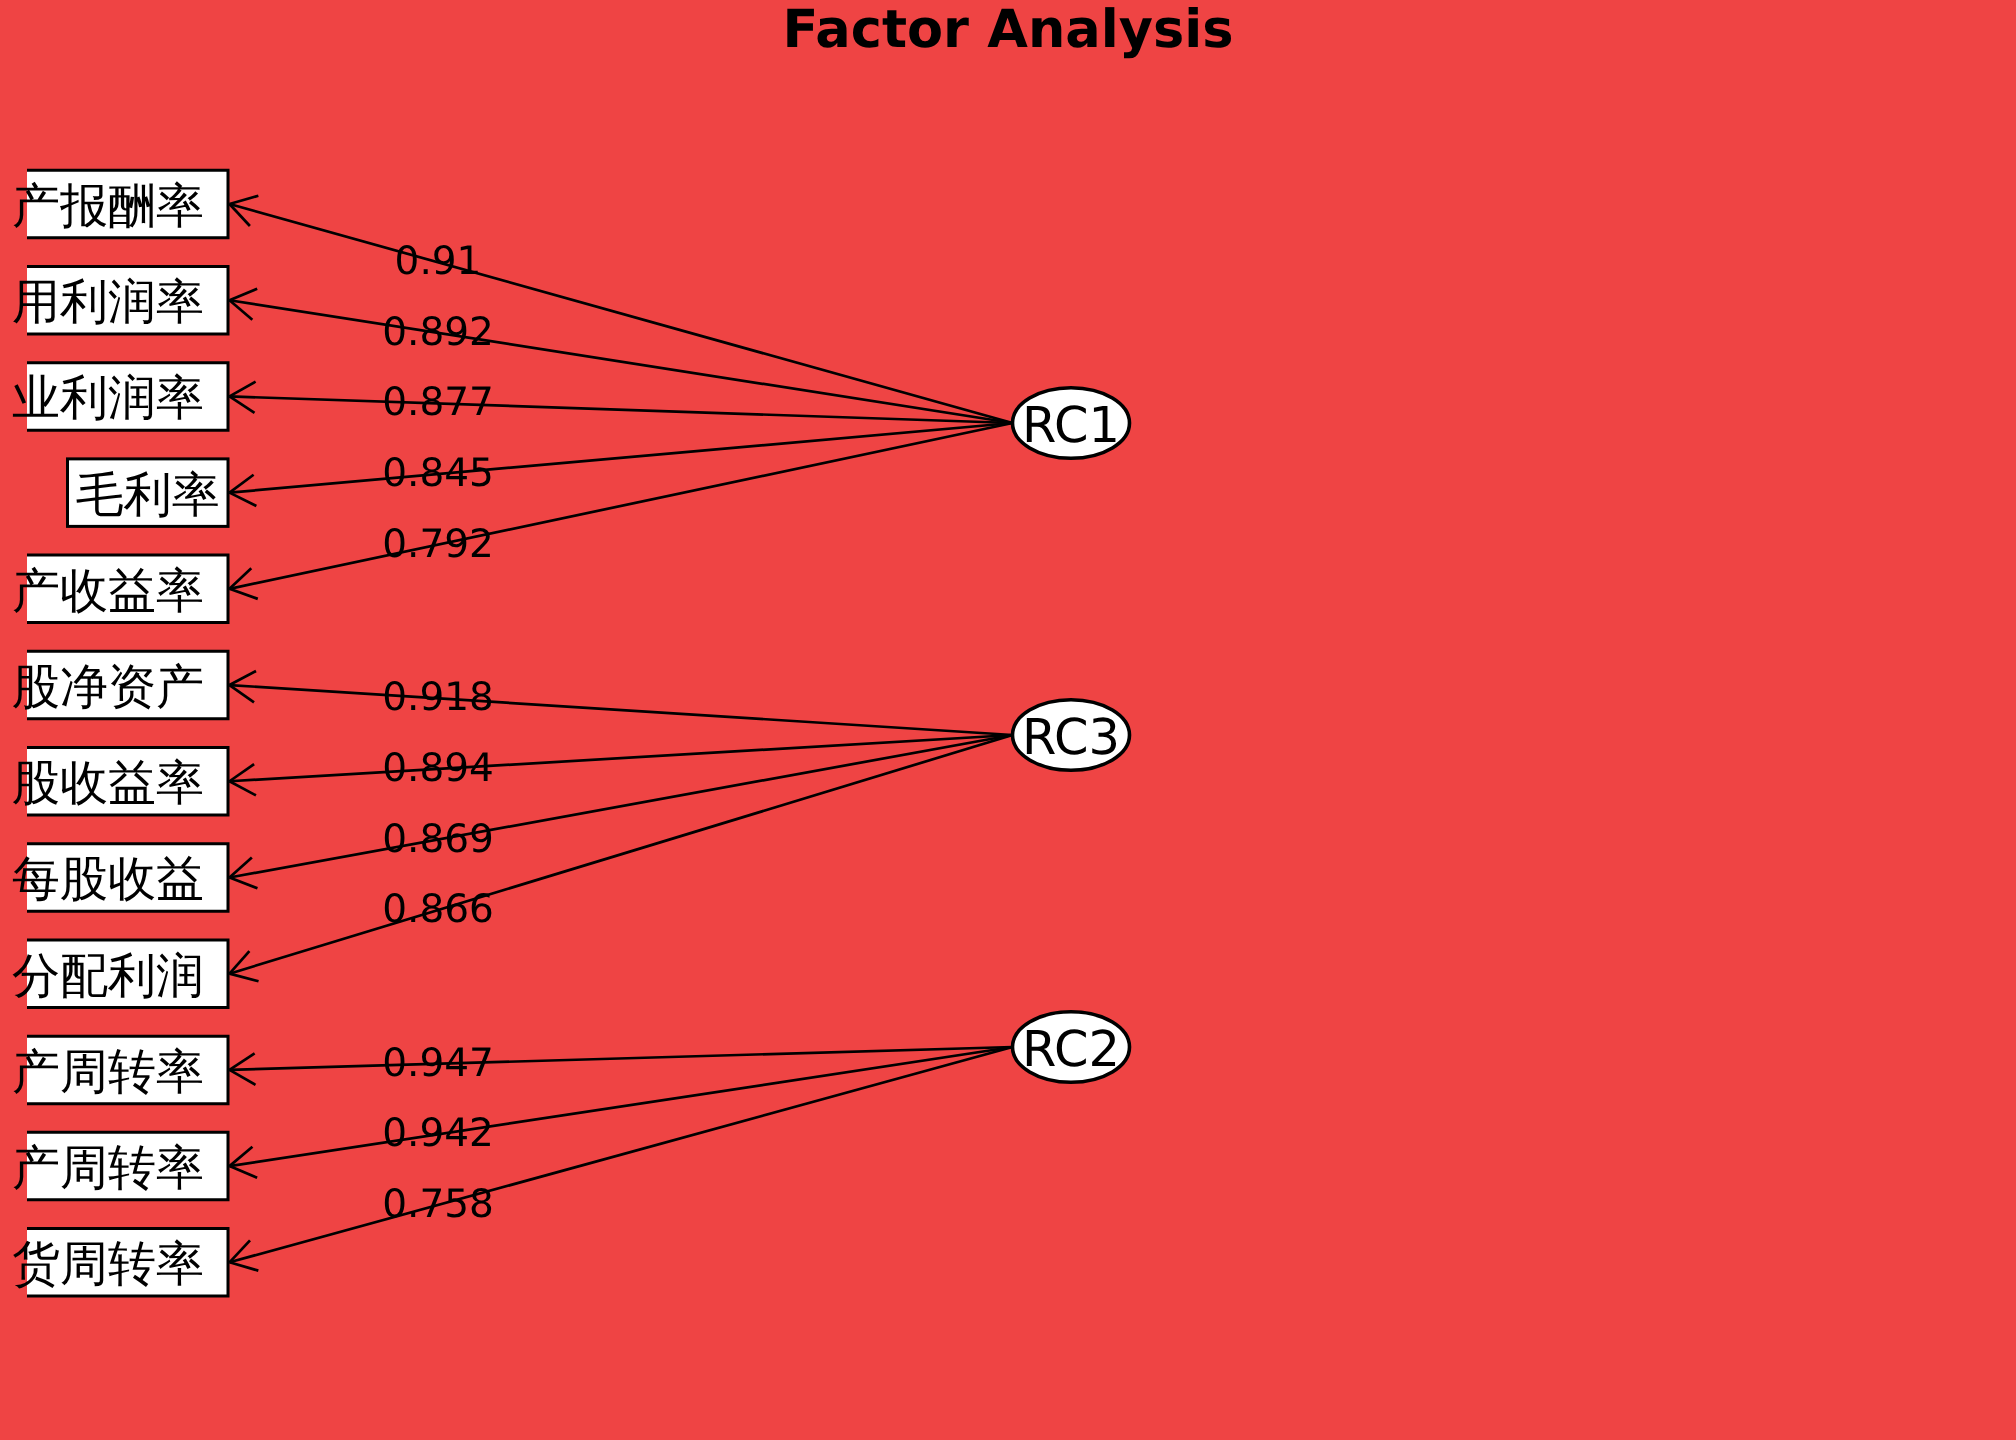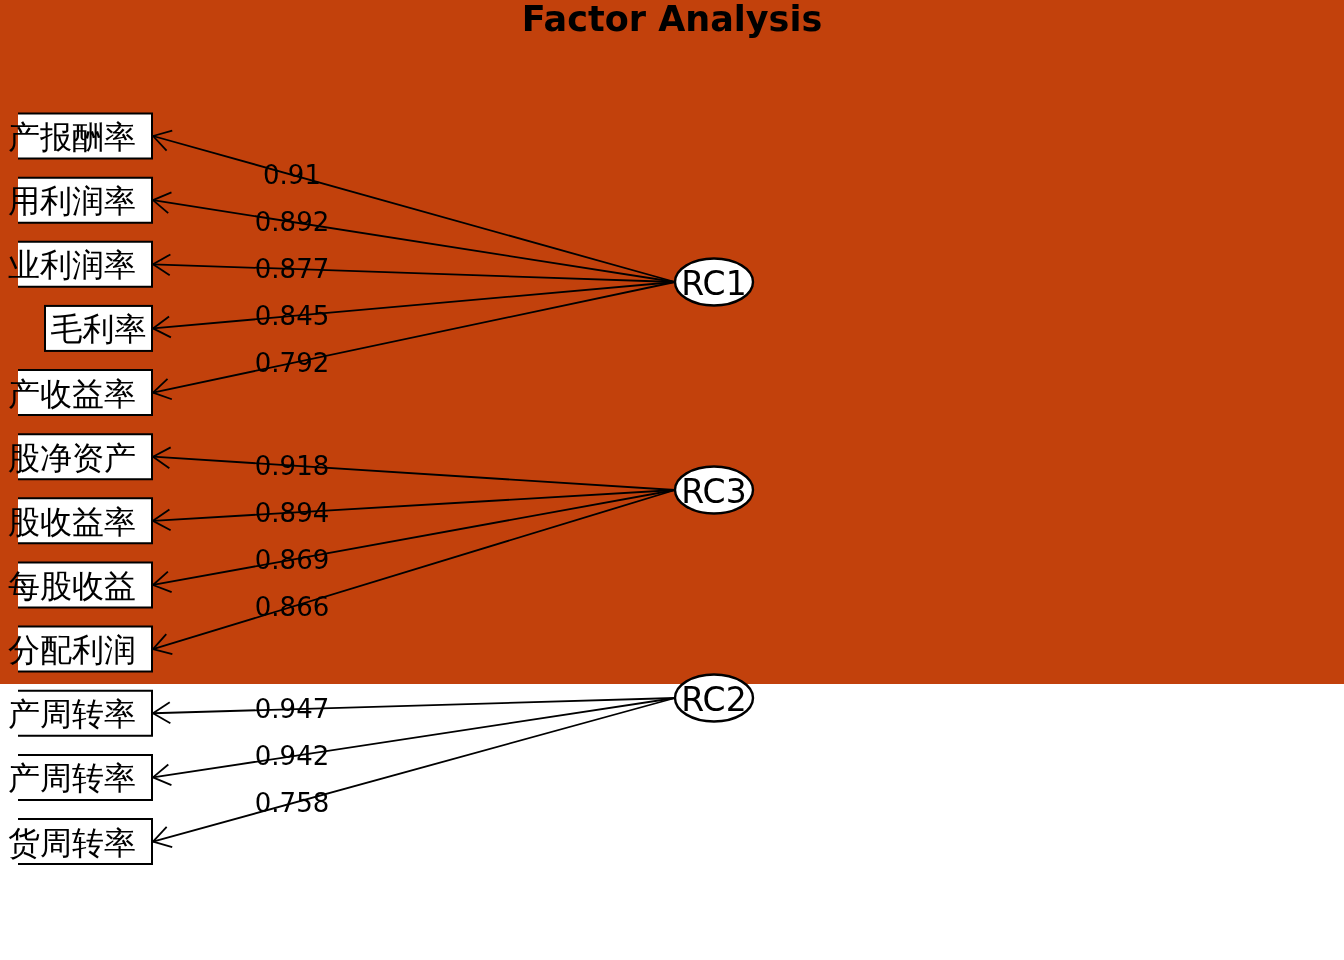--- a/index.html
+++ b/index.html
@@ -2,21 +2,21 @@
 <html><head>
 <meta charset="utf-8">
 <style>
   html, body {
     margin: 0; padding: 0;
     background: #ffffff;
     width: 1344px; height: 960px;
     overflow: hidden;
     font-family: "DejaVu Sans", sans-serif;
   }
-  .stage { position: relative; width: 1344px; height: 684px; background: #c2410c; }
+  .stage { position: relative; width: 1344px; height: 960px; background: #ef4444; }
   svg { position: absolute; top: 0; left: 0; }
   .title { font: bold 35px "DejaVu Sans", sans-serif; fill: #000000; }
   .cjk   { font: 32px "DejaVu Sans", sans-serif; fill: #000000; dominant-baseline: central; text-anchor: middle; }
   .num   { font: 26px "DejaVu Sans", sans-serif; fill: #000000; dominant-baseline: central; text-anchor: middle; }
   .fac   { font: 33px "DejaVu Sans", sans-serif; fill: #000000; dominant-baseline: central; text-anchor: middle; }
 </style>
 </head>
 <body>
 
 <div class="stage">

